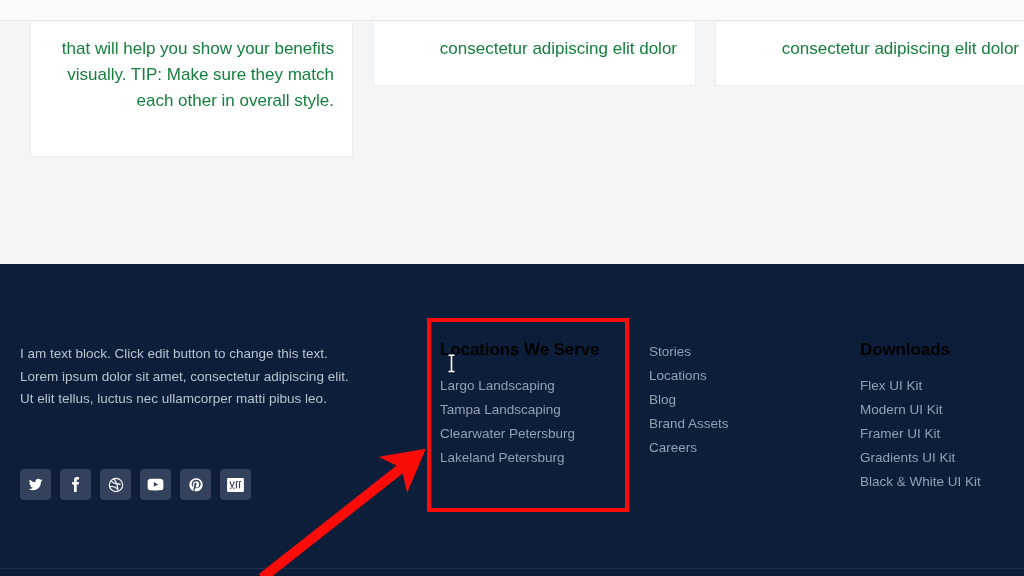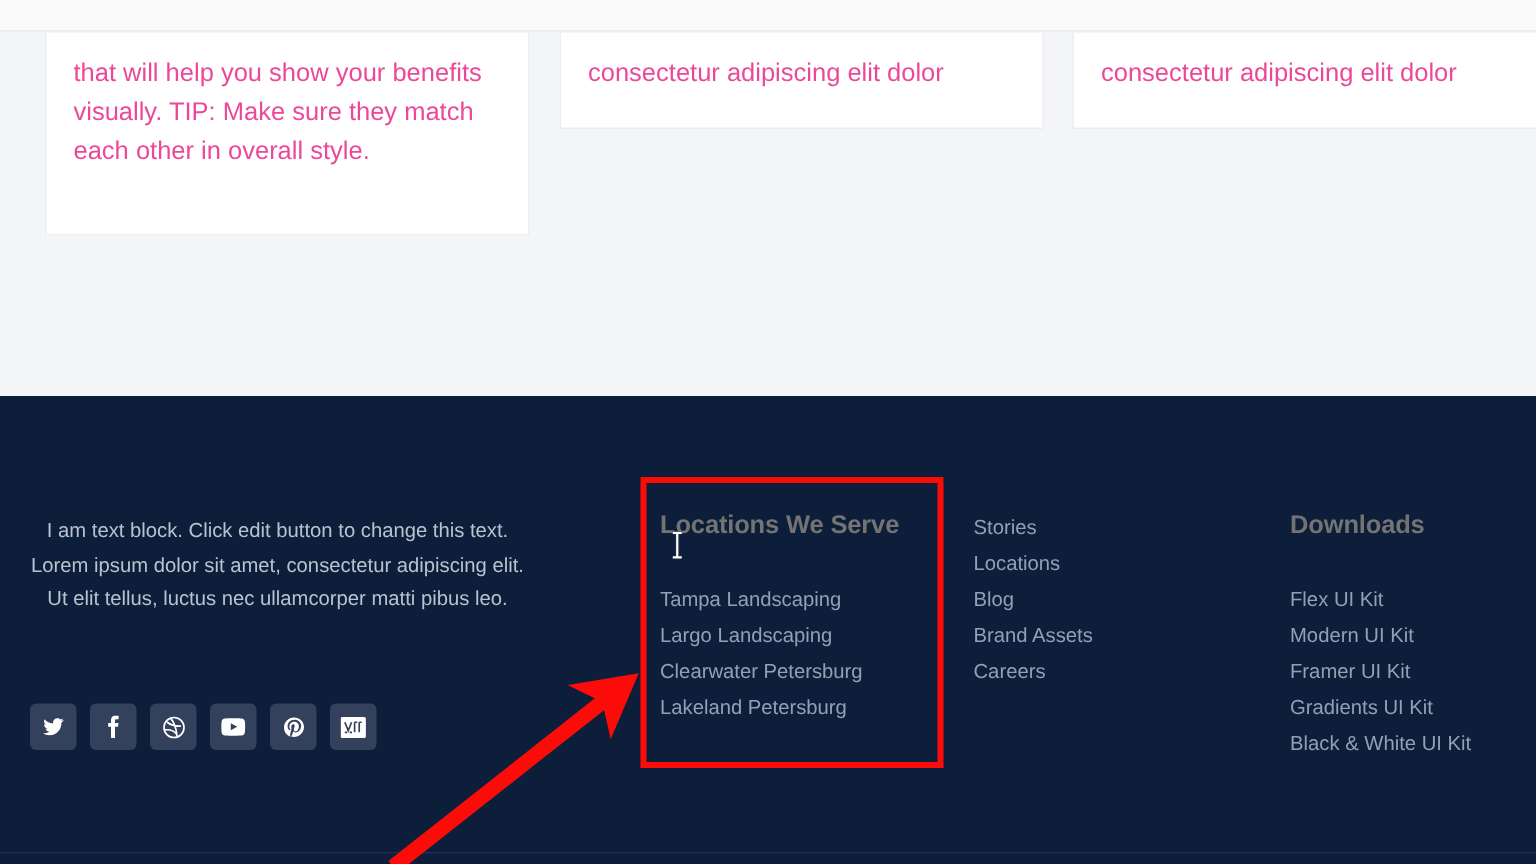--- a/index.html
+++ b/index.html
@@ -31,22 +31,22 @@
     width: 1024px;
     height: 21px;
     background: #fafafb;
     border-bottom: 1px solid #e9e9ec;
   }
   .card {
     position: absolute;
     background: #ffffff;
     border: 1px solid #ededf0;
     border-top: none;
-    text-align: left;
-    color: #ec4899;
+    text-align: right;
+    color: #15803d;
     font-size: 17px;
     line-height: 26px;
     padding: 14px 18px 0 18px;
   }
   #card-1 { left: 30px;  top: 22px; width: 323px; height: 135px; }
   #card-2 { left: 373px; top: 22px; width: 323px; height: 64px; }
   #card-3 { left: 715px; top: 22px; width: 323px; height: 64px; }
 
   
   .footer {
@@ -71,21 +71,20 @@
   }
 
   
   .f-textblock {
     position: absolute;
     left: 20px; top: 343px;
     width: 330px;
     color: #b9c2cf;
     font-size: 13.5px;
     line-height: 22.5px;
-    text-align: center;
   }
 
   
   .socials {
     position: absolute;
     left: 20px; top: 469px;
     display: flex;
     gap: 9px;
   }
   .social {
@@ -98,25 +97,25 @@
   }
   .social svg { display: block; }
 
   
   .f-col { position: absolute; }
   #col-locations { left: 440px; top: 340px; width: 200px; }
   #col-about     { left: 649px; top: 340px; width: 160px; }
   #col-downloads { left: 860px; top: 340px; width: 170px; }
 
   .f-heading {
-    color: #737373;
+    color: #000000;
     font-size: 17px;
     font-weight: bold;
     letter-spacing: -0.1px;
-    margin-bottom: 28px;
+    margin-bottom: 14px;
     white-space: nowrap;
   }
   .f-link {
     display: block;
     color: #93a0b3;
     font-size: 13.5px;
     line-height: 24px;
     white-space: nowrap;
     text-decoration: none;
   }
@@ -211,22 +210,22 @@
         <svg width="17" height="14" viewBox="0 0 24 20">
             <rect x="0" y="0" width="24" height="20" rx="1.5" fill="#ffffff"></rect>
             <path d="M4 5l3.2 8L10.4 5M4 14.6h2.2M8.6 14.6h2.2M13.3 5v9.6M13.3 5h2.6M17.7 5v9.6M17.7 5h2.3" stroke="#33415c" stroke-width="1.6" fill="none"></path>
           </svg>
       </span>
     </a>
   </div>
 
   <div class="f-col" id="col-locations">
     <div class="f-heading">Locations We Serve</div>
+    <a class="f-link">Largo Landscaping</a>
     <a class="f-link">Tampa Landscaping</a>
-    <a class="f-link">Largo Landscaping</a>
     <a class="f-link">Clearwater Petersburg</a>
     <a class="f-link">Lakeland Petersburg</a>
   </div>
 
   <div class="f-col" id="col-about">
     <a class="f-link">Stories</a>
     <a class="f-link">Locations</a>
     <a class="f-link">Blog</a>
     <a class="f-link">Brand Assets</a>
     <a class="f-link">Careers</a>

